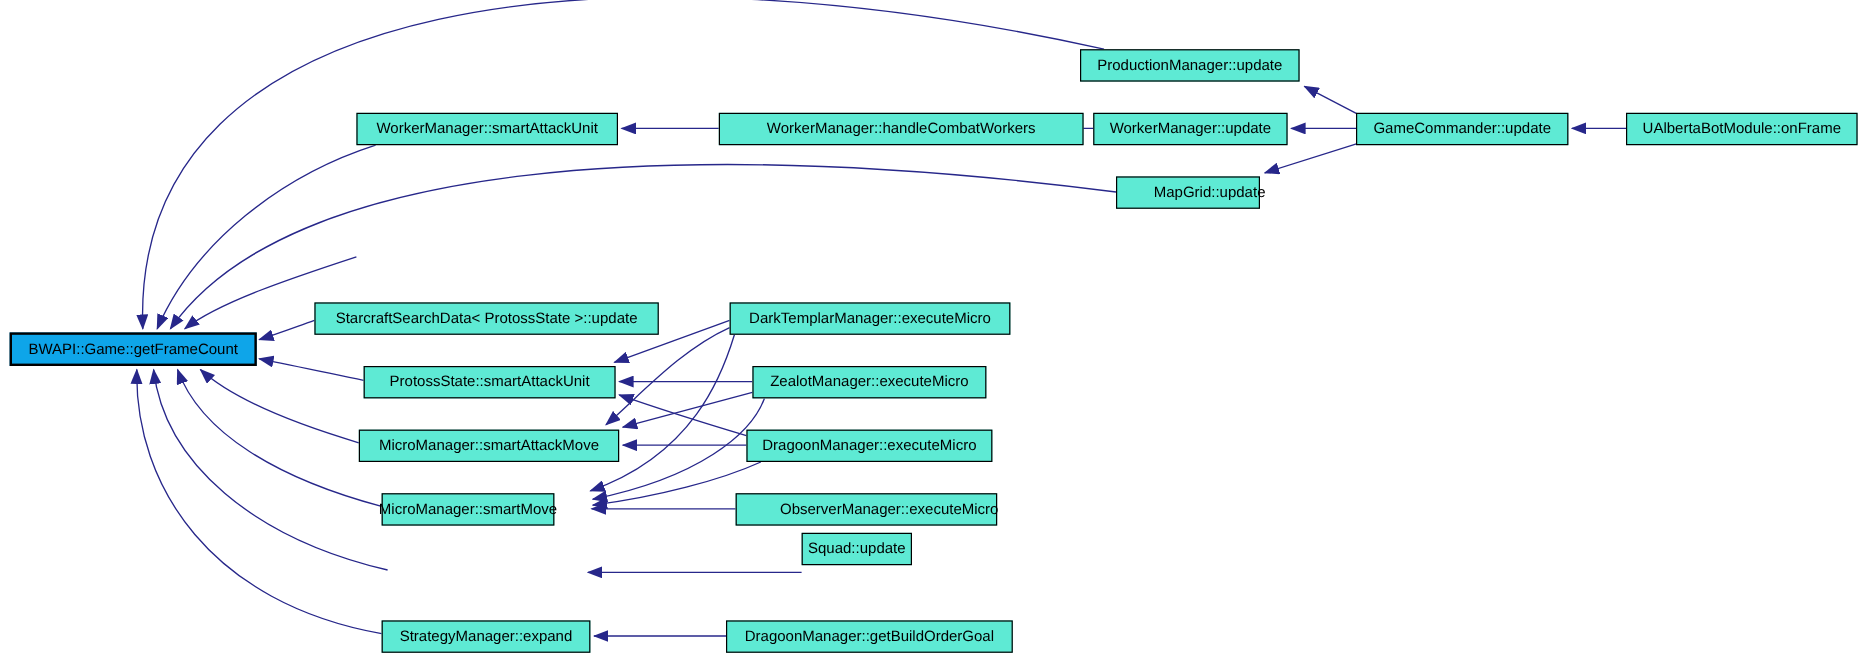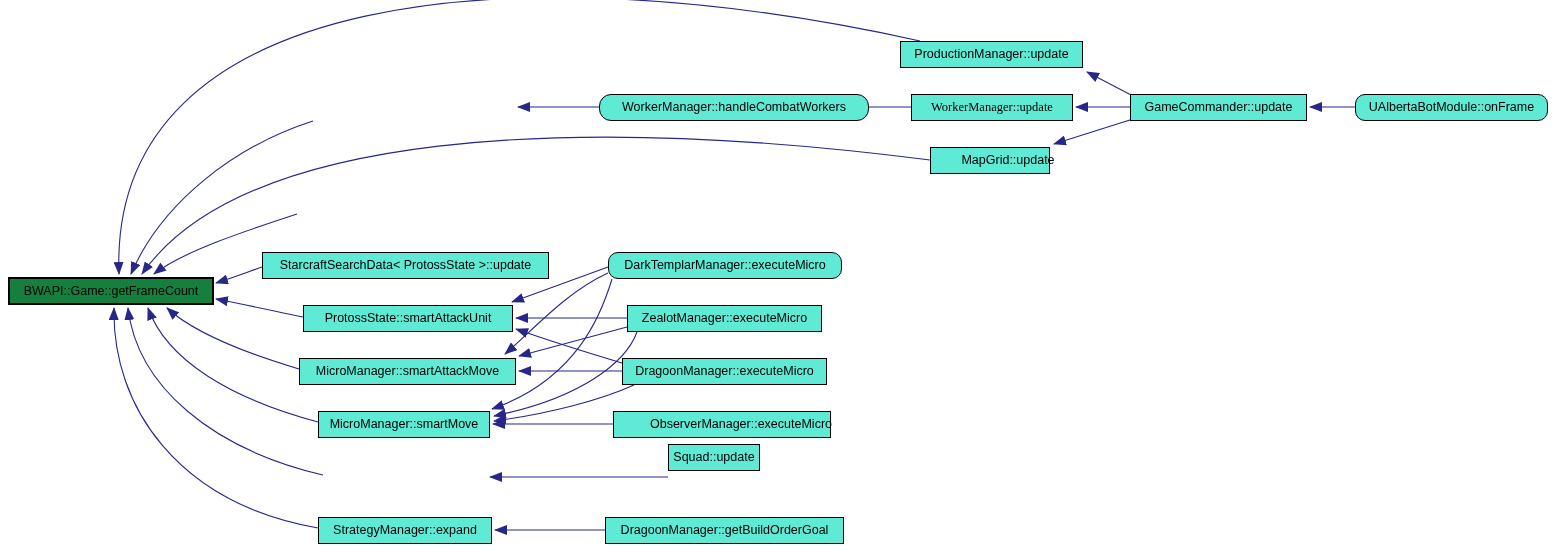--- a/index.html
+++ b/index.html
@@ -16,21 +16,21 @@
     box-sizing:border-box;
     border:1px solid #000000;
     background:#5eead4;
     color:#000000;
     display:flex;align-items:center;justify-content:center;
     font-size:12.5px;line-height:1;white-space:nowrap;
     cursor:pointer;
     z-index:2;
   }
   .node.focus{
-    background:#15803d;
+    background:#0ea5e9;
     border-width:2px;
     cursor:default;
   }
 </style>
 </head>
 <body>
 
 <div class="canvas">
     <svg width="1555" height="552">
       <defs>
@@ -62,29 +62,30 @@
       <path d="M622,371 L519,371" fill="none" stroke="#27278a" stroke-width="1.1" marker-end="url(#arrow)"></path>
       <path d="M612,279 C602,312 578,379 492,409" fill="none" stroke="#27278a" stroke-width="1.1" marker-end="url(#arrow)"></path>
       <path d="M637,332 C626,362 582,398 494,416" fill="none" stroke="#27278a" stroke-width="1.1" marker-end="url(#arrow)"></path>
       <path d="M634,385 C601,400 548,414 494,421" fill="none" stroke="#27278a" stroke-width="1.1" marker-end="url(#arrow)"></path>
       <path d="M613,424 L493,424" fill="none" stroke="#27278a" stroke-width="1.1" marker-end="url(#arrow)"></path>
       <path d="M668,477 L490,477" fill="none" stroke="#27278a" stroke-width="1.1" marker-end="url(#arrow)"></path>
       <path d="M605,530 L495,530" fill="none" stroke="#27278a" stroke-width="1.1" marker-end="url(#arrow)"></path>
     </svg>
     <div class="node focus" style="left: 8px; top: 277px; width: 206px; height: 28px;">BWAPI::Game::getFrameCount</div>
     <div class="node" style="left: 900px; top: 41px; width: 183px; height: 27px;">ProductionManager::update</div>
-    <div class="node" style="left: 599px; top: 94px; width: 270px; height: 27px; border-radius: 12px;">WorkerManager::handleCombatWorkers</div>
-    <div class="node" style="left: 911px; top: 94px; width: 162px; height: 27px; font-family: Liberation Serif, serif;">WorkerManager::update</div>
+    <div class="node" style="left: 297px; top: 94px; width: 218px; height: 27px;">WorkerManager::smartAttackUnit</div>
+    <div class="node" style="left: 599px; top: 94px; width: 304px; height: 27px;">WorkerManager::handleCombatWorkers</div>
+    <div class="node" style="left: 911px; top: 94px; width: 162px; height: 27px;">WorkerManager::update</div>
     <div class="node" style="left: 1130px; top: 94px; width: 177px; height: 27px;">GameCommander::update</div>
-    <div class="node" style="left: 1355px; top: 94px; width: 193px; height: 27px; border-radius: 10px;">UAlbertaBotModule::onFrame</div>
+    <div class="node" style="left: 1355px; top: 94px; width: 193px; height: 27px;">UAlbertaBotModule::onFrame</div>
     <div class="node" style="left: 930px; top: 147px; width: 120px; height: 27px; padding-left: 36px;">MapGrid::update</div>
     <div class="node" style="left: 262px; top: 252px; width: 287px; height: 27px;">StarcraftSearchData&lt; ProtossState &gt;::update</div>
-    <div class="node" style="left: 608px; top: 252px; width: 234px; height: 27px; border-radius: 10px;">DarkTemplarManager::executeMicro</div>
+    <div class="node" style="left: 608px; top: 252px; width: 234px; height: 27px;">DarkTemplarManager::executeMicro</div>
     <div class="node" style="left: 303px; top: 305px; width: 210px; height: 27px;">ProtossState::smartAttackUnit</div>
     <div class="node" style="left: 627px; top: 305px; width: 195px; height: 27px;">ZealotManager::executeMicro</div>
     <div class="node" style="left: 299px; top: 358px; width: 217px; height: 27px;">MicroManager::smartAttackMove</div>
     <div class="node" style="left: 622px; top: 358px; width: 205px; height: 27px;">DragoonManager::executeMicro</div>
-    <div class="node" style="left: 318px; top: 411px; width: 172px; height: 27px;">MicroManager::smartMove</div>
+    <div class="node" style="left: 318px; top: 411px; width: 144px; height: 27px;">MicroManager::smartMove</div>
     <div class="node" style="left: 613px; top: 411px; width: 218px; height: 27px; padding-left: 38px;">ObserverManager::executeMicro</div>
     <div class="node" style="left: 668px; top: 444px; width: 92px; height: 27px;">Squad::update</div>
     <div class="node" style="left: 318px; top: 517px; width: 174px; height: 27px;">StrategyManager::expand</div>
     <div class="node" style="left: 605px; top: 517px; width: 239px; height: 27px;">DragoonManager::getBuildOrderGoal</div>
   </div>
 
 </body></html>

